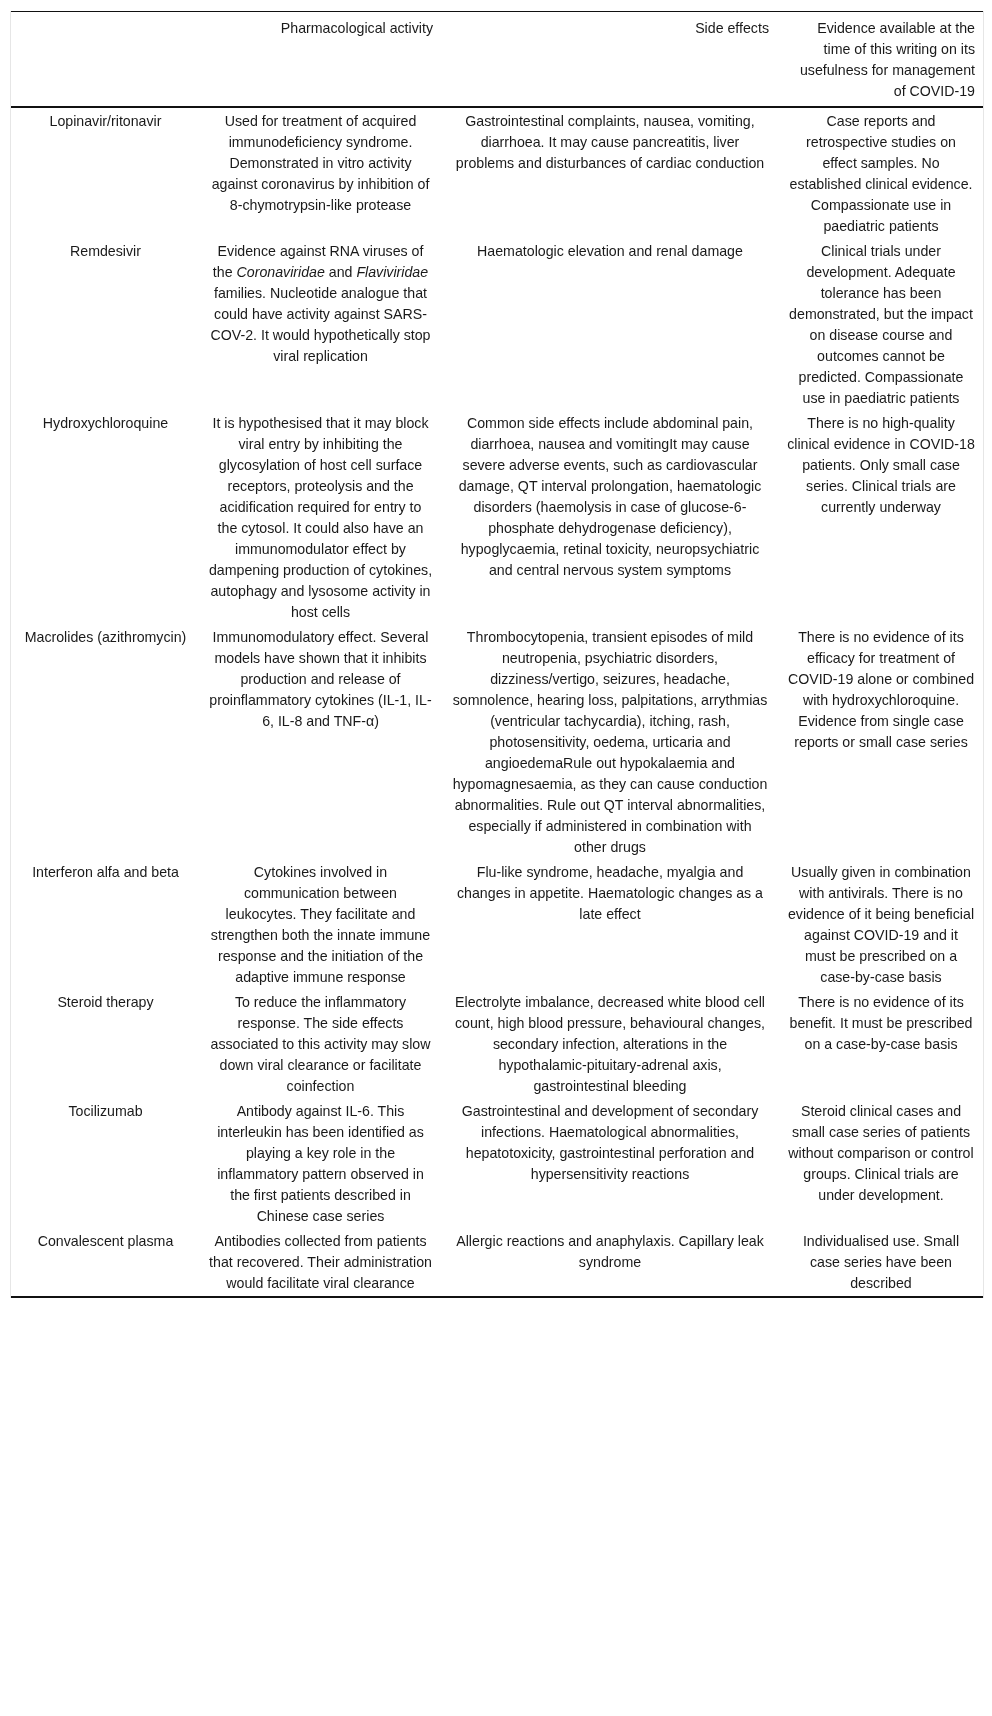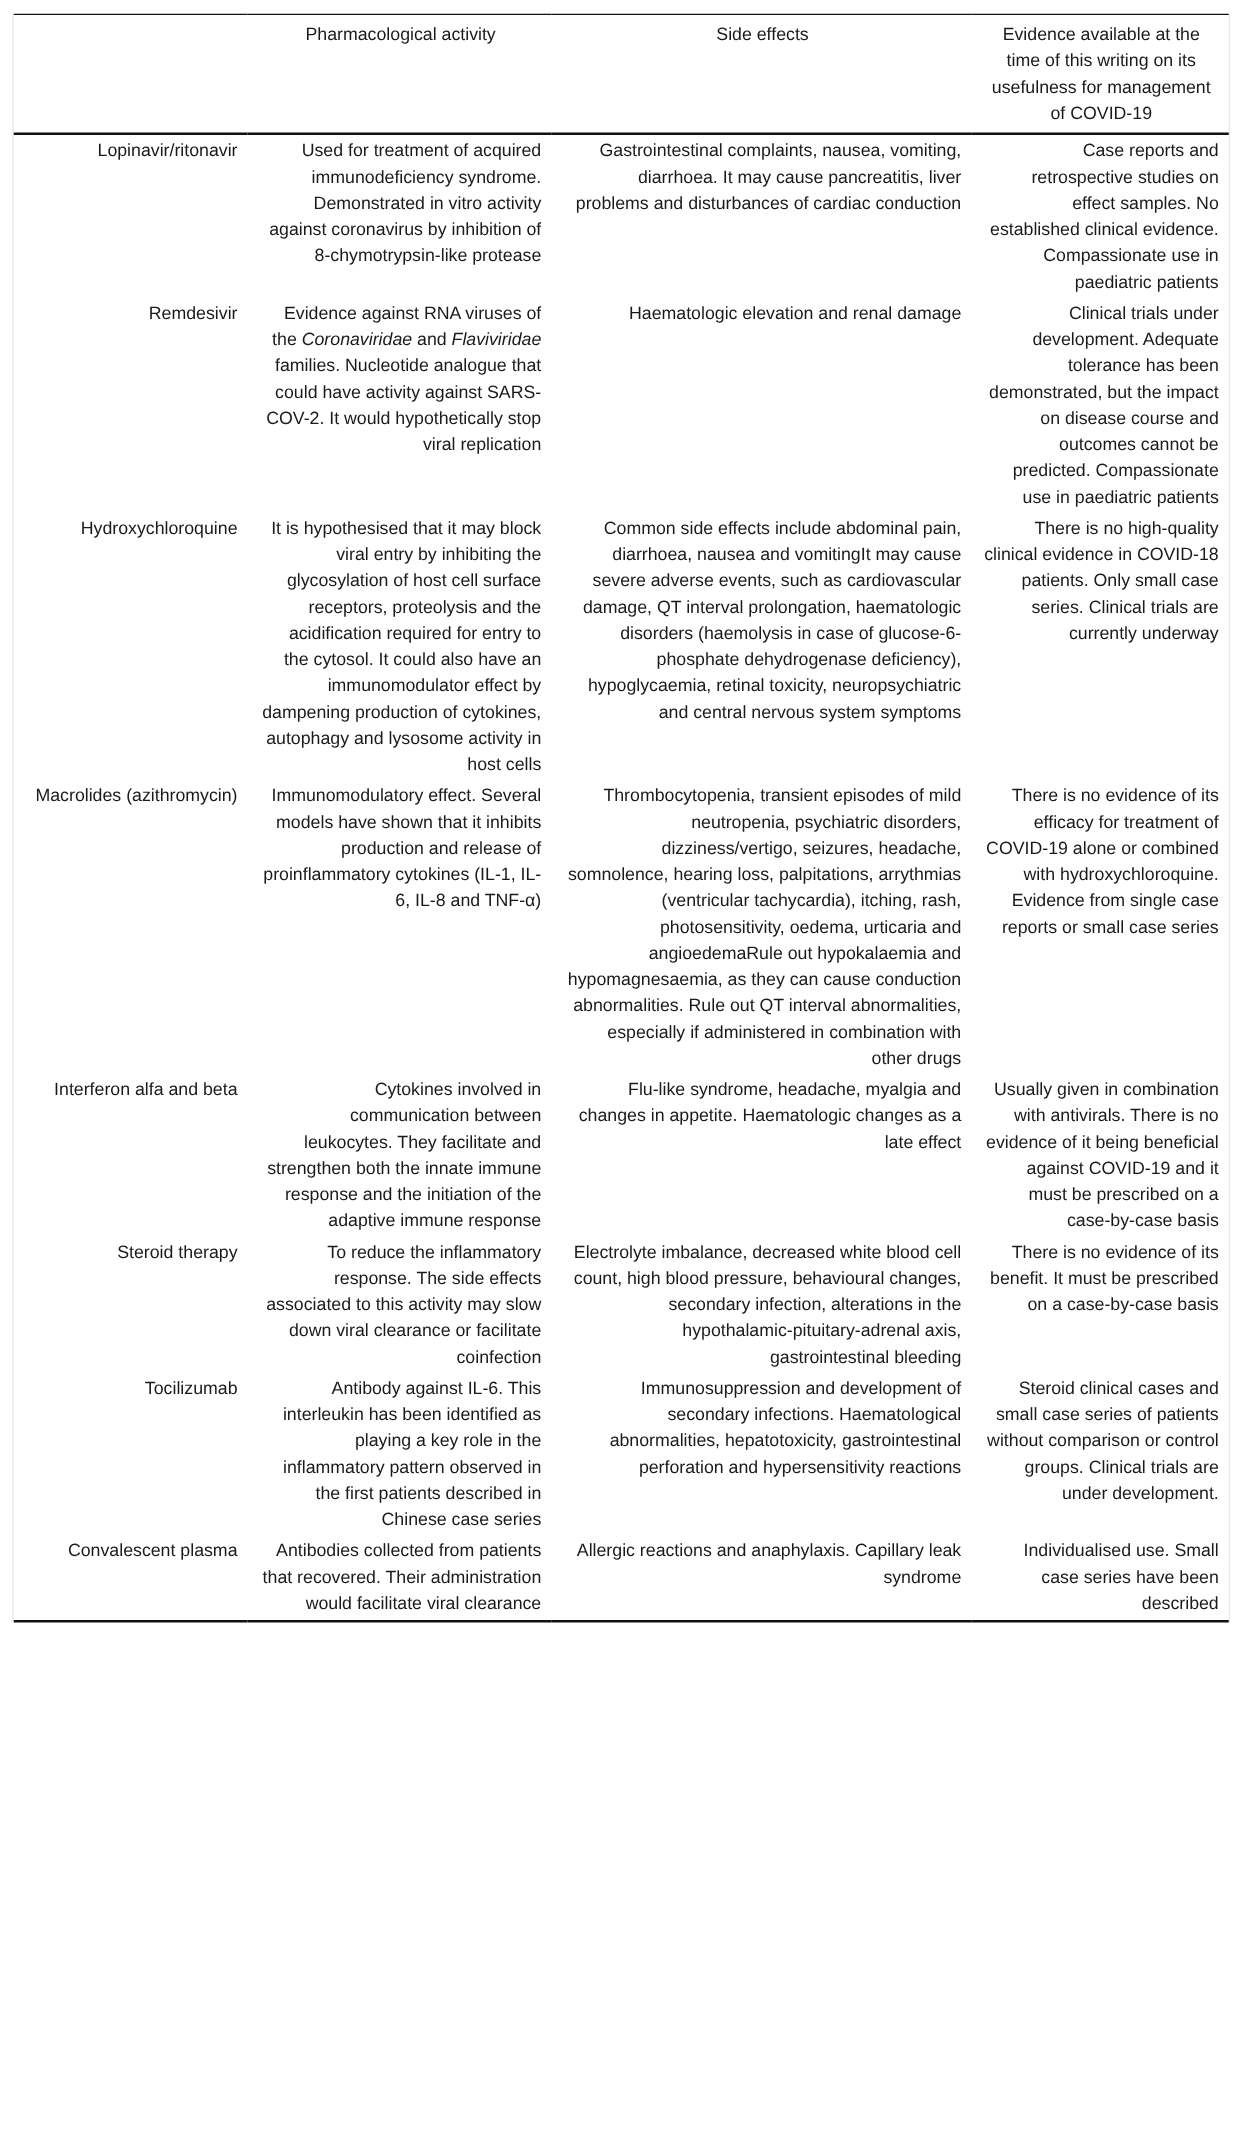--- a/index.html
+++ b/index.html
@@ -8,23 +8,23 @@
   .wrap { position: absolute; left: 10px; top: 11px; width: 972px;
           border-left: 1px solid #e6e6e6; border-right: 1px solid #e6e6e6; }
   table { border-collapse: collapse; width: 100%; table-layout: fixed;
           font-size: 14.2px; line-height: 21px; }
   col.c1 { width: 187px; }
   col.c2 { width: 243px; }
   col.c3 { width: 336px; }
   col.c4 { width: 206px; }
   thead tr { border-top: 1px solid #111; border-bottom: 2px solid #111; }
   tbody tr:last-child { border-bottom: 2px solid #111; }
-  th { font-weight: normal; text-align: center; vertical-align: top;
+  th { font-weight: normal; text-align: right; vertical-align: top;
        padding: 6px 8px 4px 10px; }
-  td { text-align: right; vertical-align: top; padding: 2px 8px 2px 10px; }
+  td { text-align: center; vertical-align: top; padding: 2px 8px 2px 10px; }
   tbody tr:first-child td { padding-top: 3px; }
   em { font-style: italic; }
 </style>
 </head>
 <body>
 
 <div class="wrap">
   <table>
     <colgroup>
         <col class="c1">
@@ -73,21 +73,21 @@
       </tr>
       <tr>
         <td>Steroid therapy</td>
         <td>To reduce the inflammatory response. The side effects associated to this activity may slow down viral clearance or facilitate coinfection</td>
         <td>Electrolyte imbalance, decreased white blood cell count, high blood pressure, behavioural changes, secondary infection, alterations in the hypothalamic-pituitary-adrenal axis, gastrointestinal bleeding</td>
         <td>There is no evidence of its benefit. It must be prescribed on a case-by-case basis</td>
       </tr>
       <tr>
         <td>Tocilizumab</td>
         <td>Antibody against IL-6. This interleukin has been identified as playing a key role in the inflammatory pattern observed in the first patients described in Chinese case series</td>
-        <td>Immunosuppression and development of secondary infections. Haematological abnormalities, hepatotoxicity, gastrointestinal perforation and hypersensitivity reactions</td>
+        <td>Gastrointestinal and development of secondary infections. Haematological abnormalities, hepatotoxicity, gastrointestinal perforation and hypersensitivity reactions</td>
         <td>Steroid clinical cases and small case series of patients without comparison or control groups. Clinical trials are under development.</td>
       </tr>
       <tr>
         <td>Convalescent plasma</td>
         <td>Antibodies collected from patients that recovered. Their administration would facilitate viral clearance</td>
         <td>Allergic reactions and anaphylaxis. Capillary leak syndrome</td>
         <td>Individualised use. Small case series have been described</td>
       </tr>
     </tbody>
   </table>

